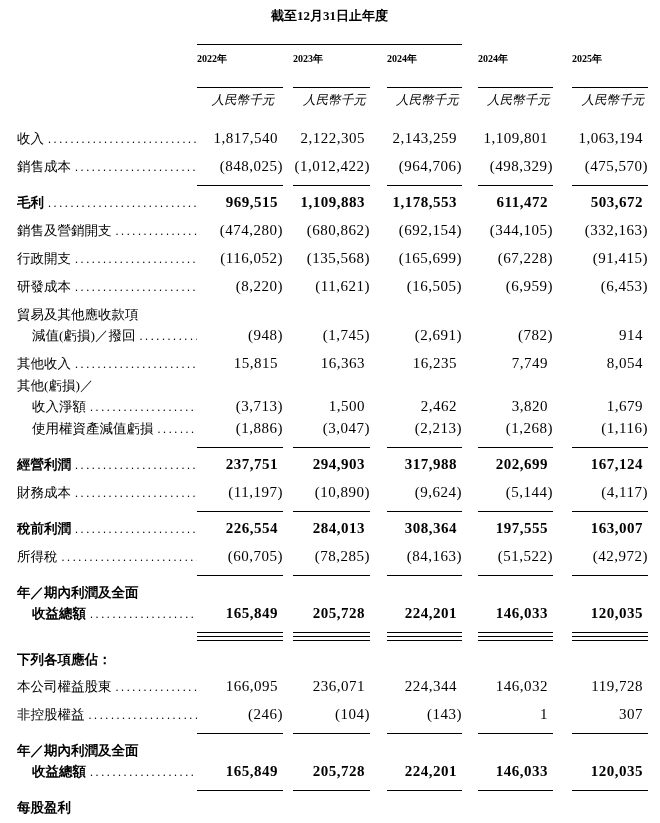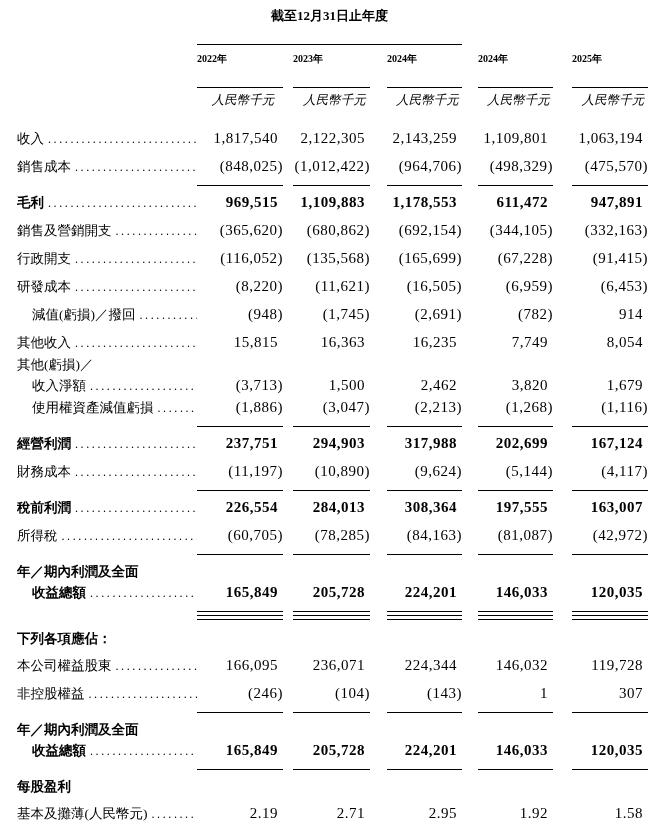--- a/index.html
+++ b/index.html
@@ -129,28 +129,28 @@
       </div>
       <div class="row bold">
         <div class="cell-label">
           <span class="lbl">毛利</span>
           <span class="leader">......................................................................</span>
         </div>
         <div class="n c1 pos">969,515</div>
         <div class="n c2 pos">1,109,883</div>
         <div class="n c3 pos">1,178,553</div>
         <div class="n c4 pos">611,472</div>
-        <div class="n c5 pos">947,891</div>
+        <div class="n c5 pos">503,672</div>
       </div>
       <div class="row">
         <div class="cell-label">
           <span class="lbl">銷售及營銷開支</span>
           <span class="leader">......................................................................</span>
         </div>
-        <div class="n c1">(365,620)</div>
+        <div class="n c1">(474,280)</div>
         <div class="n c2">(680,862)</div>
         <div class="n c3">(692,154)</div>
         <div class="n c4">(344,105)</div>
         <div class="n c5">(332,163)</div>
       </div>
       <div class="row">
         <div class="cell-label">
           <span class="lbl">行政開支</span>
           <span class="leader">......................................................................</span>
         </div>
@@ -164,20 +164,25 @@
         <div class="cell-label">
           <span class="lbl">研發成本</span>
           <span class="leader">......................................................................</span>
         </div>
         <div class="n c1">(8,220)</div>
         <div class="n c2">(11,621)</div>
         <div class="n c3">(16,505)</div>
         <div class="n c4">(6,959)</div>
         <div class="n c5">(6,453)</div>
       </div>
+      <div class="row tight">
+        <div class="cell-label">
+          <span class="lbl">貿易及其他應收款項</span>
+        </div>
+      </div>
       <div class="row">
         <div class="cell-label indent">
           <span class="lbl">減值(虧損)／撥回</span>
           <span class="leader">......................................................................</span>
         </div>
         <div class="n c1">(948)</div>
         <div class="n c2">(1,745)</div>
         <div class="n c3">(2,691)</div>
         <div class="n c4">(782)</div>
         <div class="n c5 pos">914</div>
@@ -254,21 +259,21 @@
         <div class="n c5 pos">163,007</div>
       </div>
       <div class="row rule-s">
         <div class="cell-label">
           <span class="lbl">所得稅</span>
           <span class="leader">......................................................................</span>
         </div>
         <div class="n c1">(60,705)</div>
         <div class="n c2">(78,285)</div>
         <div class="n c3">(84,163)</div>
-        <div class="n c4">(81,087)</div>
+        <div class="n c4">(51,522)</div>
         <div class="n c5">(42,972)</div>
       </div>
       <div class="row tight bold">
         <div class="cell-label">
           <span class="lbl">年／期內利潤及全面</span>
         </div>
       </div>
       <div class="row rule-d bold">
         <div class="cell-label indent">
           <span class="lbl">收益總額</span>

